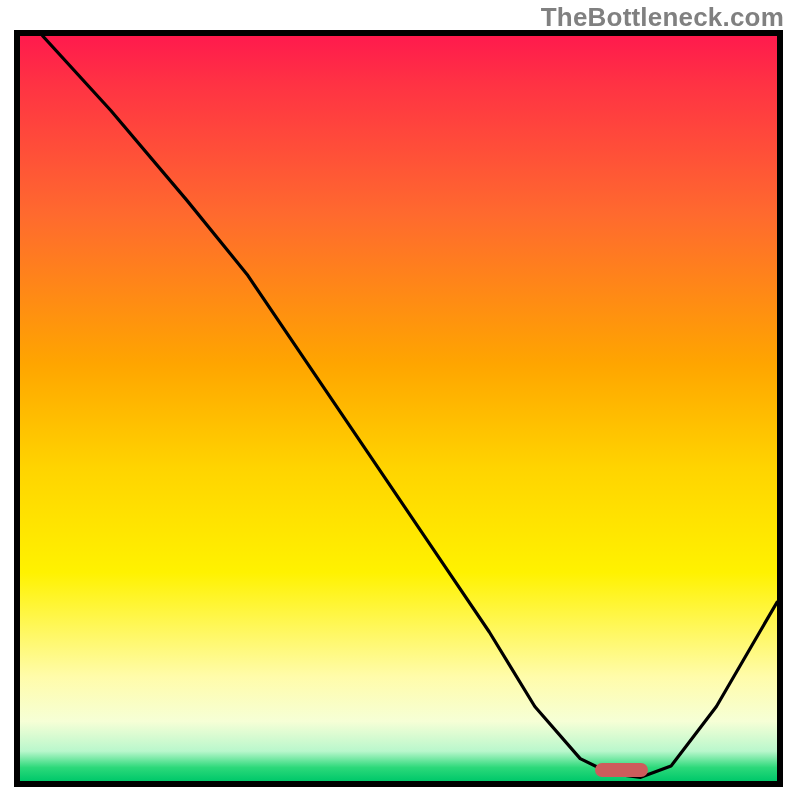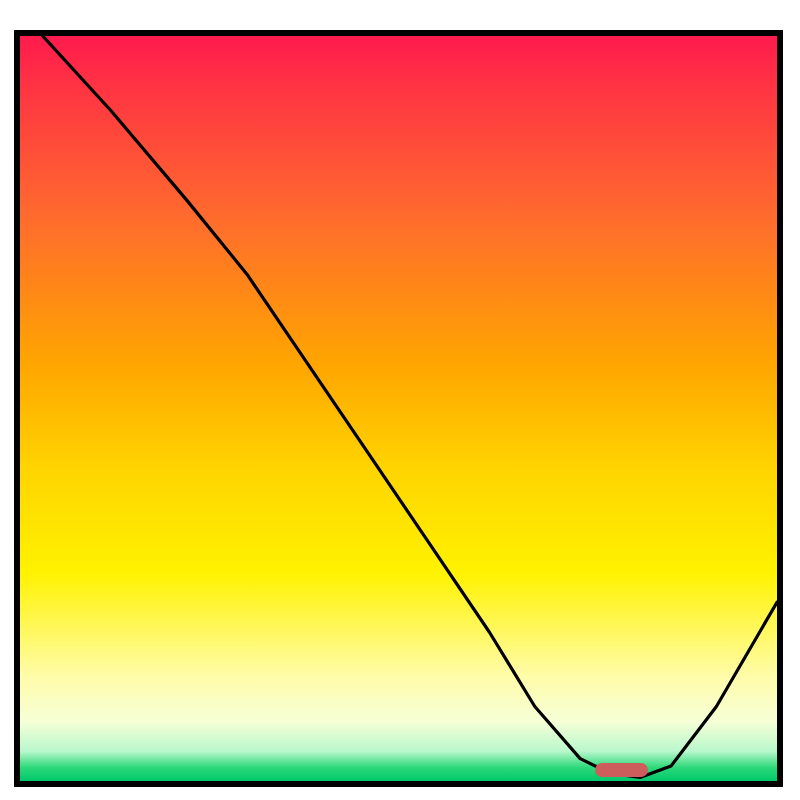--- a/index.html
+++ b/index.html
@@ -58,20 +58,21 @@
     width: 54px;
     height: 14px;
     border-radius: 12px;
     background: #cd5c5c;
   }
 </style>
 </head>
 <body>
 
 <div class="wrap">
+  <div class="watermark">TheBottleneck.com</div>
 
   <div class="plot-outer">
     <div class="plot-inner">
       <div class="gradient"></div>
 
       <svg class="curve" viewBox="0 0 757 745" preserveAspectRatio="none">
         <path id="curve-path" fill="none" stroke="#000" stroke-width="3.2" stroke-linejoin="round" stroke-linecap="round" d="M22.7 0.0 L90.8 74.5 L166.5 163.9 L227.1 238.4 L287.7 327.8 L348.2 417.2 L408.8 506.6 L469.3 596.0 L514.8 670.5 L560.2 722.6 L590.5 737.5 L620.7 741.3 L651.0 730.1 L696.4 670.5 L757.0 566.2"></path>
       </svg>
 
       <div class="marker" id="marker" style="left: 575.32px; width: 52.99px; top: 726.825px; background: rgb(205, 92, 92);"></div>

